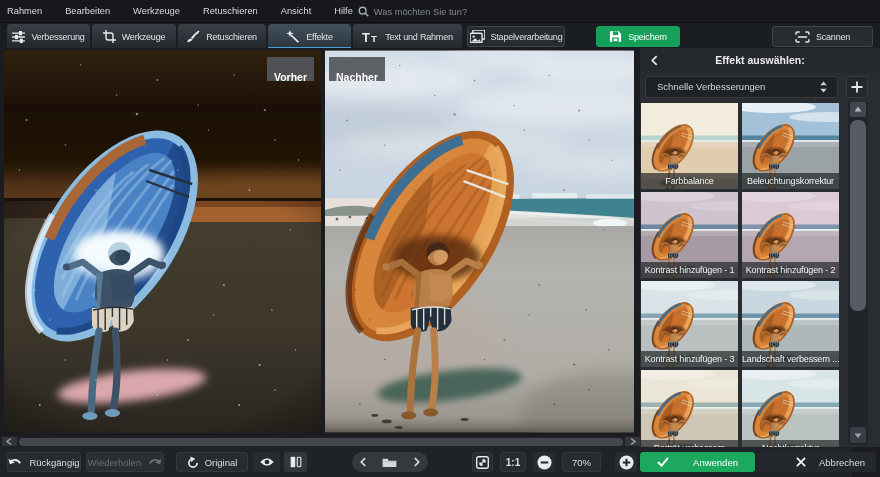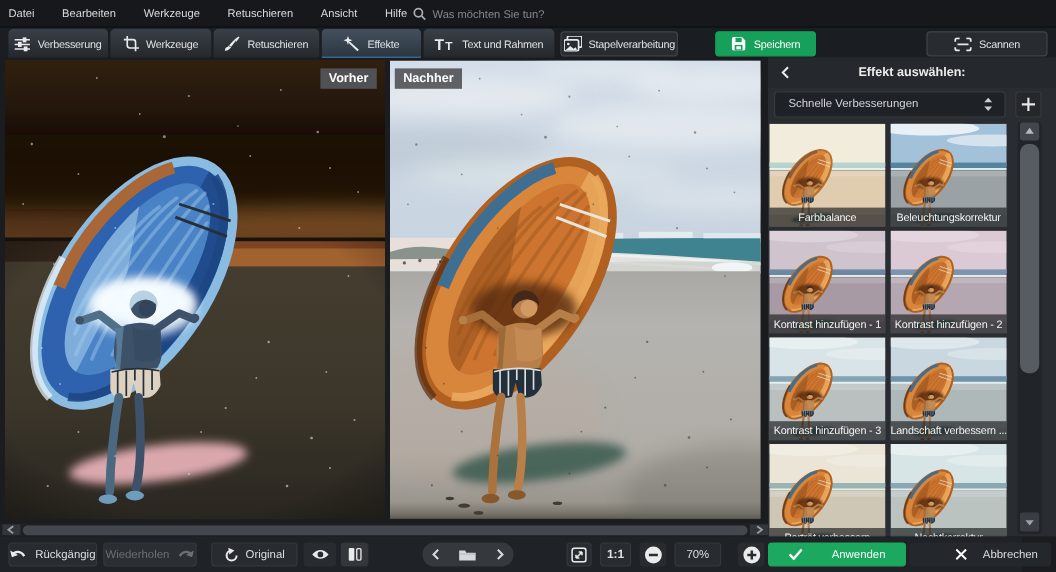--- a/index.html
+++ b/index.html
@@ -20,21 +20,21 @@
 #pselect{position:absolute;left:5px;top:28px;width:193px;height:22px;background:#1e2125;border:1px solid #37393d;border-radius:3px;color:#d4d6d8;font-size:9.5px;line-height:20px;padding-left:11px}
 #pplus{position:absolute;left:206px;top:28px;width:22px;height:22px;background:#24272b;border:1px solid #37393d;border-radius:3px}
 #pthumbs{position:absolute;left:0;top:0}
 #pscroll{position:absolute;left:208px;top:54px;width:20px;height:343px;background:#212428;border-radius:2px}
 .thumb{position:absolute;width:97px;height:86px;overflow:hidden}
 .tlabel{position:absolute;left:0;bottom:0;width:100%;height:16px;background:rgba(30,32,35,.68);color:#f3f3f3;font-size:9px;letter-spacing:-.15px;line-height:16px;text-align:center;white-space:nowrap;overflow:hidden}
 #bottombar{position:absolute;left:0;top:447px;width:852px;height:30px;background:#1f2226}
 .bbtn{position:absolute;top:5px;height:20px;background:#282c30;border:1px solid #34383e;border-radius:3px;display:flex;align-items:center;justify-content:center;color:#dddfe1;font-size:9.5px;gap:6px;white-space:nowrap}
 #hscroll{position:absolute;left:0;top:388px;width:640px;height:11px;background:#1e2023}
 .img{position:absolute;top:2px;height:383px;overflow:hidden}
-.imglabel{position:absolute;top:7px;background:rgba(82,86,90,.92);color:#fff;font-weight:bold;font-size:10.5px;height:17px;line-height:17px;padding:0 7px}
+.imglabel{position:absolute;top:7px;background:rgba(82,86,90,.92);color:#fff;font-weight:bold;font-size:10.5px;height:17px;line-height:17px;padding:12px 7px}
 svg{display:block}
 .pos{--b1:#b06020;--b2:#d8863c;--b3:#cd7530;--b4:#94501c;--b5:#572a0c;--b6:#eaa95e;--band:#3e6e92;--rope:#e8e6da;
  --skin:#b97f48;--skin2:#875829;--skin3:#d9a069;--hair:#44291a;--trunk:#222f3d;--stripe:#dedfd8;--shad:#33544a;--shop:.8;
  --sp1:#4c4c46;--sp2:#3c3a30;--glow:#00000000}
 .t1{--band:#8a5c3c;--b1:#b8702c;--rope:#f0ead8}
 .neg{--b1:#8abce2;--b2:#2e62ae;--b3:#4a82c6;--b4:#a9d2ee;--b5:#eef8ff;--b6:#1d4684;--band:#a96636;--rope:#26303a;
  --skin:#3d5268;--skin2:#6d9cbc;--skin3:#2e4258;--hair:#b9d2e2;--trunk:#ddd2c2;--stripe:#242f36;--shad:#daa7ad;--shop:1;
  --sp1:#efe9e2;--sp2:#e8e4da;--glow:#f8fdffee}
 </style></head>
 <body>
@@ -129,21 +129,21 @@
         <circle cx="205" cy="265" r="0.75"></circle>
         <circle cx="110" cy="385" r="0.83"></circle>
         <circle cx="45" cy="270" r="0.75"></circle>
         <circle cx="160" cy="310" r="0.75"></circle>
         <circle cx="265" cy="340" r="0.83"></circle>
         <circle cx="90" cy="330" r="0.70"></circle>
 </g>
 </defs>
   </svg>
 <div id="menubar">
- <span class="mi">Datei</span>
+ <span class="mi">Rahmen</span>
     <span class="mi">Bearbeiten</span>
     <span class="mi">Werkzeuge</span>
  <span class="mi">Retuschieren</span>
     <span class="mi">Ansicht</span>
     <span class="mi">Hilfe</span>
  <span id="search"><svg width="11" height="11" viewBox="0 0 13 13">
         <circle cx="5.5" cy="5.5" r="4" fill="none" stroke="#a8adb2" stroke-width="1.7"></circle>
         <path d="M8.6 8.6 L12.2 12.2" stroke="#a8adb2" stroke-width="1.7"></path>
       </svg>Was möchten Sie tun?</span>
 </div>

